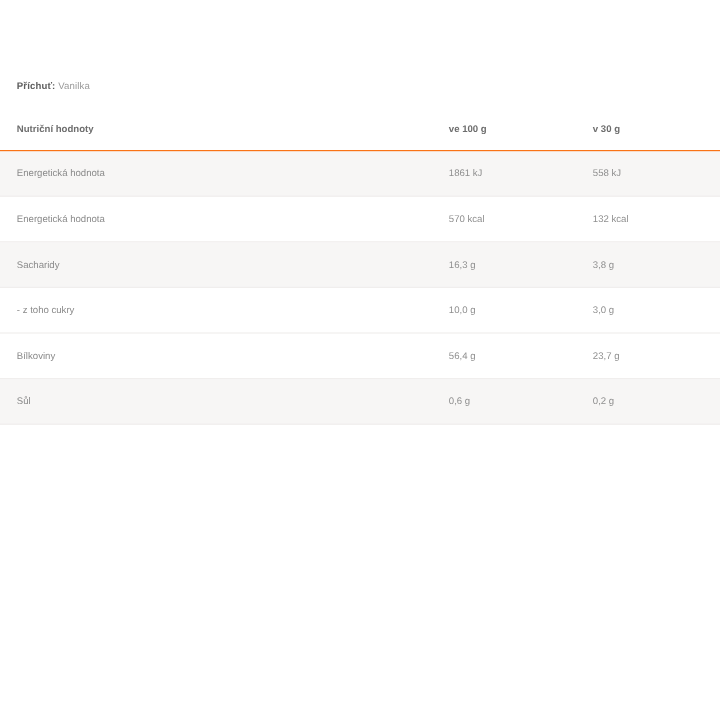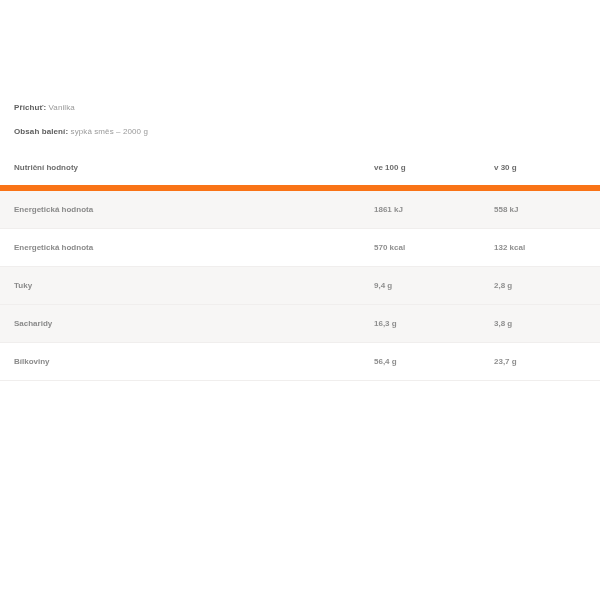--- a/index.html
+++ b/index.html
@@ -12,21 +12,20 @@
     height: 600px;
     font-family: "Liberation Sans", sans-serif;
     color: #6b6b6b;
     overflow: hidden;
   }
   .page {
     position: relative;
     width: 600px;
     height: 428px;
     background: #ffffff;
-    margin-top: 36px;
   }
   .content {
     position: absolute;
     left: 0;
     top: 60px;
     width: 600px;
   }
   .meta-line {
     padding: 6px 14px 6px 14px;
     font-size: 8px;
@@ -48,34 +47,34 @@
     table-layout: fixed;
   }
   table.nutrition col.c-name { width: 360px; }
   table.nutrition col.c-v1 { width: 120px; }
   table.nutrition col.c-v2 { width: 120px; }
   table.nutrition th,
   table.nutrition td {
     text-align: left;
     font-size: 8px;
     line-height: 11px;
-    font-weight: bold;
+    font-weight: normal;
     padding: 13px 0 13px 14px;
     color: #8f8f8f;
     vertical-align: middle;
   }
   table.nutrition thead th {
     color: #6d6d6d;
     font-weight: bold;
     padding-top: 12px;
     padding-bottom: 12px;
   }
   table.nutrition thead tr {
     background: #ffffff;
-    border-bottom: 6px solid #f97316;
+    border-bottom: 1px solid #f97316;
   }
   table.nutrition tbody tr.odd {
     background: #f7f6f5;
   }
   table.nutrition tbody tr.even {
     background: #ffffff;
   }
   table.nutrition tbody tr {
     border-bottom: 1px solid #f0eeed;
   }
@@ -90,24 +89,20 @@
 <body>
 
 <div class="page">
   <div class="content">
 
     <div class="meta-line">
       <span class="lbl">Příchuť:</span>
       <span class="val">Vanilka</span>
     </div>
 
-    <div class="meta-line">
-      <span class="lbl">Obsah balení:</span>
-      <span class="val">sypká směs – 2000 g</span>
-    </div>
 
     <div class="spacer-sm"></div>
 
     <table class="nutrition">
       <colgroup>
         <col class="c-name">
         <col class="c-v1">
         <col class="c-v2">
       </colgroup>
       <thead>
@@ -122,31 +117,36 @@
           <td class="name">Energetická hodnota</td>
           <td class="val">1861 kJ</td>
           <td class="val">558 kJ</td>
         </tr>
         <tr class="even">
           <td class="name">Energetická hodnota</td>
           <td class="val">570 kcal</td>
           <td class="val">132 kcal</td>
         </tr>
         <tr class="odd">
-          <td class="name">Tuky</td>
-          <td class="val">9,4 g</td>
-          <td class="val">2,8 g</td>
-        </tr>
-        <tr class="odd">
           <td class="name">Sacharidy</td>
           <td class="val">16,3 g</td>
           <td class="val">3,8 g</td>
         </tr>
         <tr class="even">
+          <td class="name">- z toho cukry</td>
+          <td class="val">10,0 g</td>
+          <td class="val">3,0 g</td>
+        </tr>
+        <tr class="even">
           <td class="name">Bílkoviny</td>
           <td class="val">56,4 g</td>
           <td class="val">23,7 g</td>
+        </tr>
+        <tr class="odd">
+          <td class="name">Sůl</td>
+          <td class="val">0,6 g</td>
+          <td class="val">0,2 g</td>
         </tr>
       </tbody>
     </table>
 
   </div>
 </div>
 
 </body></html>

